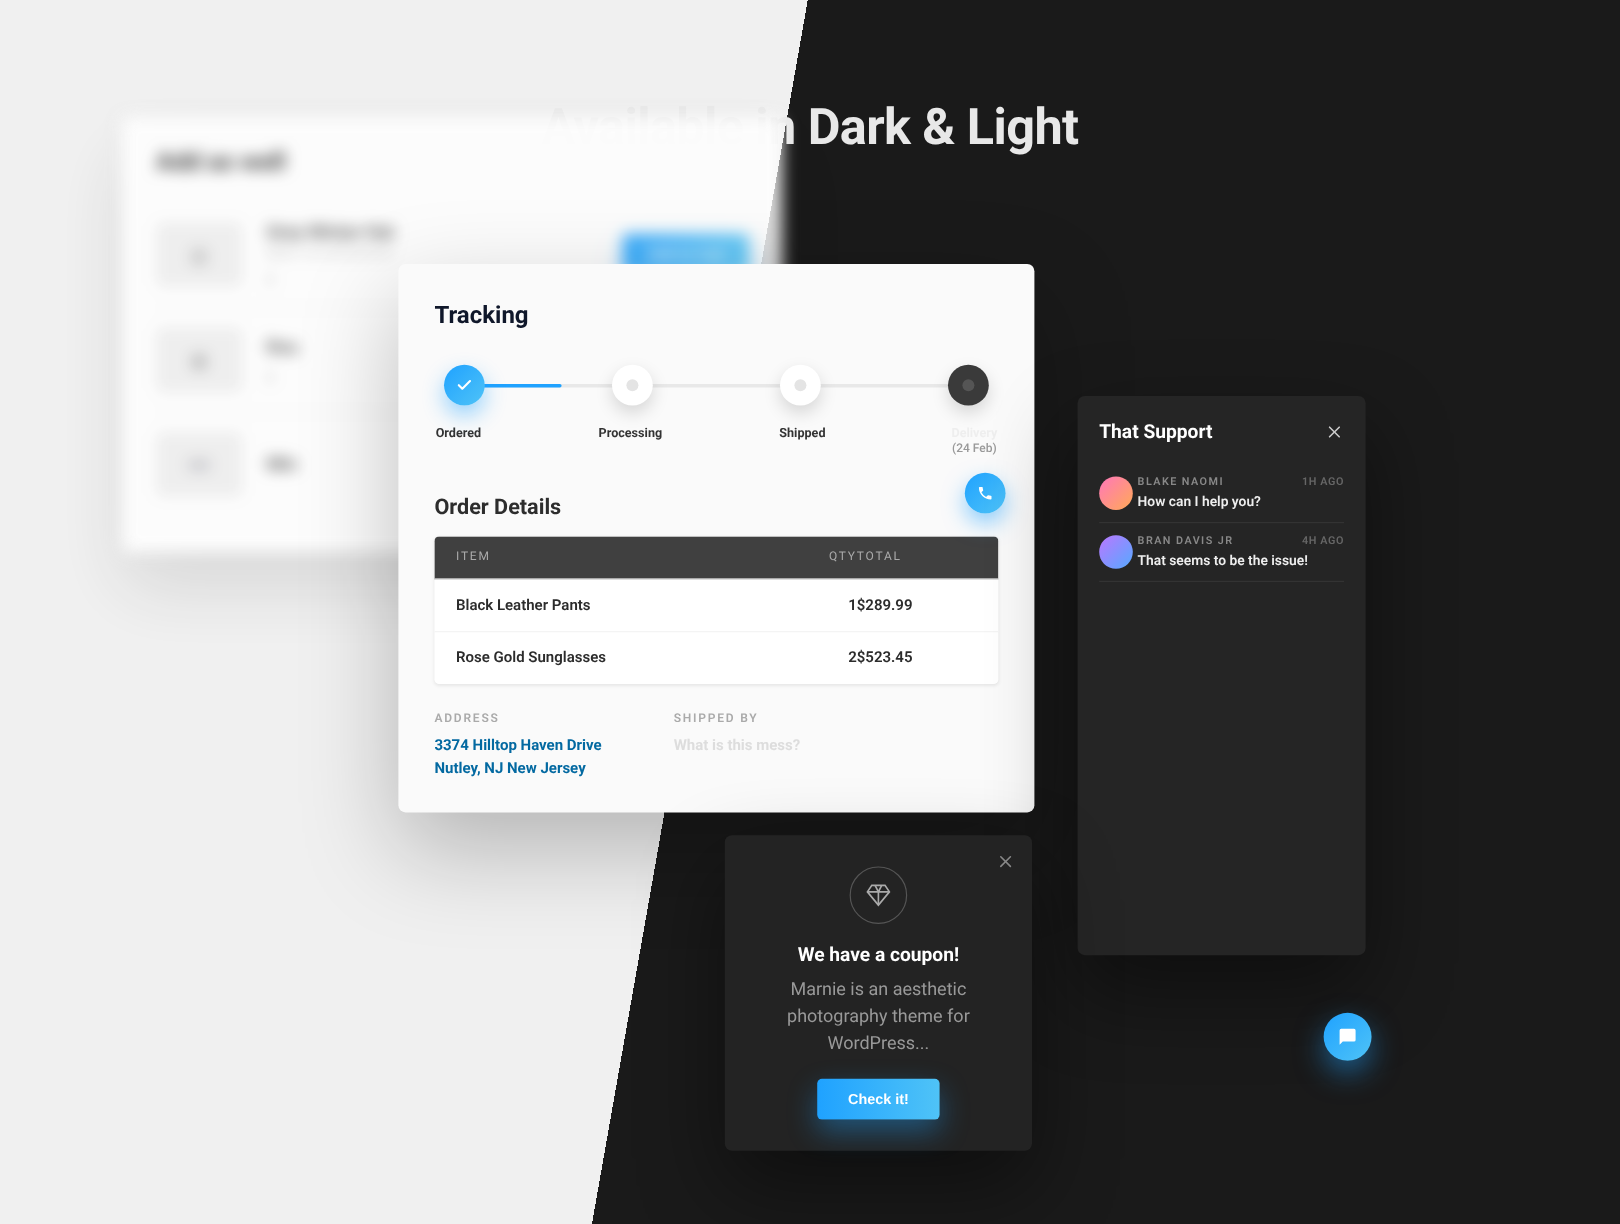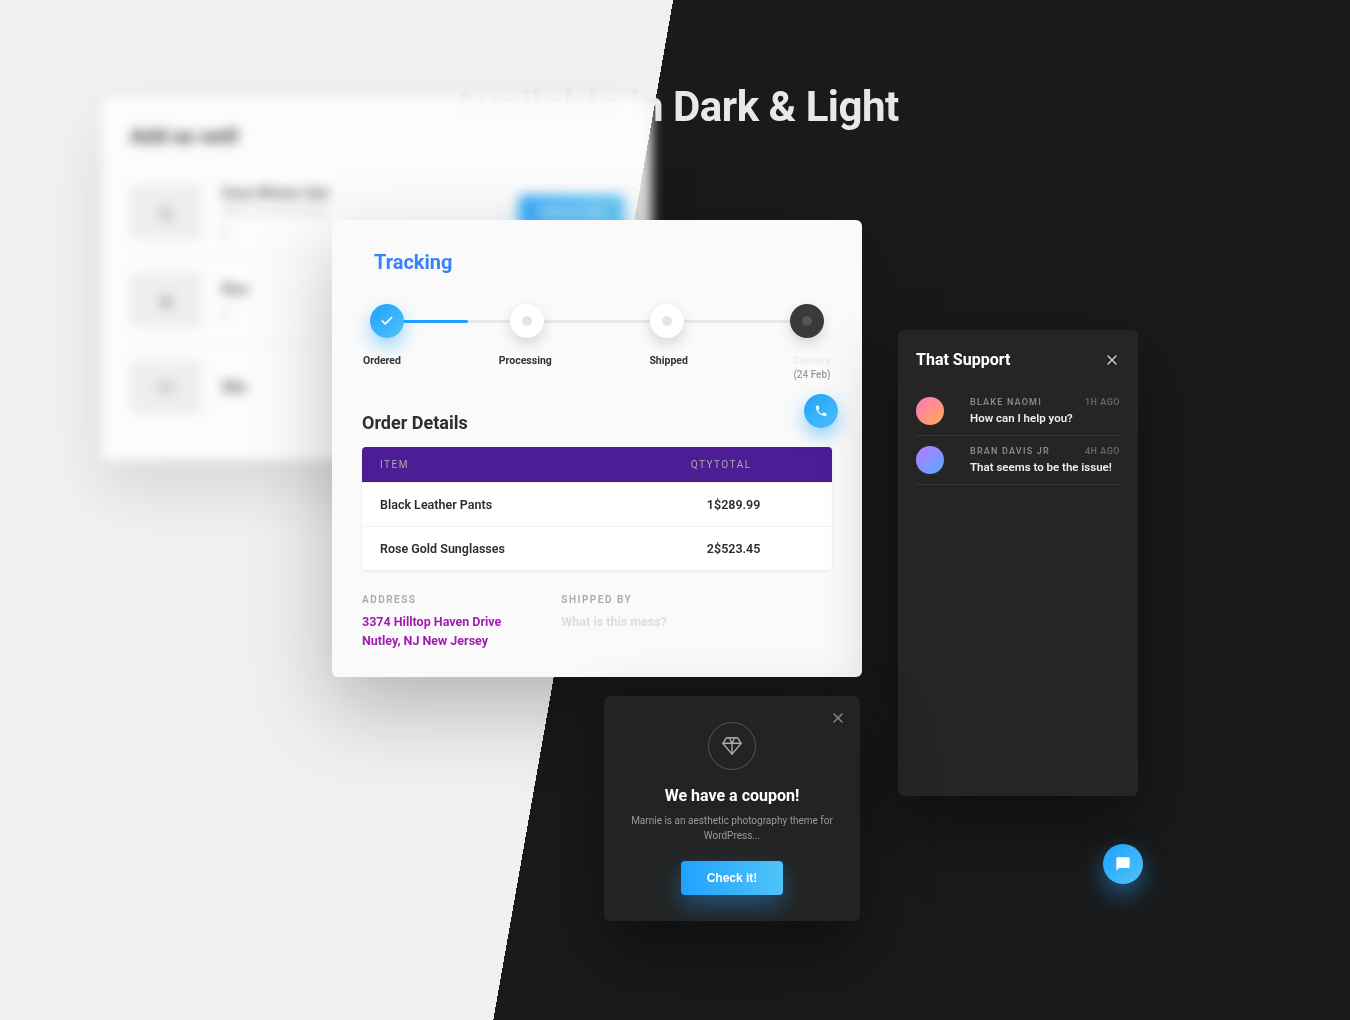--- a/index.html
+++ b/index.html
@@ -38,21 +38,21 @@
     box-shadow:0 10px 20px rgba(31,162,255,0.35);
   }
 
   
   .track {
     position:absolute; top:220px; left:332px; width:530px;
     background:#fafafa; border-radius:6px; box-shadow:0 30px 80px rgba(0,0,0,0.25);
     overflow:hidden;
   }
   .track-inner { padding:30px 30px 26px; }
-  .track h2 { font-size:20px; font-weight:700; color:#3b82f6; margin-bottom:28px;margin-left:12px;}
+  .track h2 { font-size:20px; font-weight:700; color:#0f172a; margin-bottom:28px;}
   .steps { position:relative; display:flex; justify-content:space-between; align-items:center; height:38px; margin:0 8px 14px;}
   .line { position:absolute; top:18px; left:18px; right:18px; height:3px; background:#e8e8e8; border-radius:3px;}
   .line-prog { position:absolute; top:18px; left:18px; width:80px; height:3px; background:#1fa2ff; border-radius:3px;}
   .stepper { position:relative; width:34px; height:34px; border-radius:50%; background:#fff; box-shadow:0 6px 14px rgba(0,0,0,0.15); display:flex;align-items:center;justify-content:center;}
   .stepper.active { background:linear-gradient(135deg,#1fa2ff,#4fc3f7); box-shadow:0 8px 18px rgba(31,162,255,0.45);}
   .stepper.active svg { stroke:#fff;}
   .stepper-inner { width:10px; height:10px; border-radius:50%; background:#e4e4e4;}
   .stepper.dark { background:#3a3a3a; }
   .stepper.dark .stepper-inner{background:#555;}
   .labels { display:flex; justify-content:space-between; margin:0 -10px 4px;}
@@ -60,47 +60,47 @@
   .labels .sub { font-weight:500; color:#999; font-size:10px; margin-top:2px;}
   .labels > div.dark-lbl { color:#eee;}
 
   .call-mini { position:absolute; top:174px; right:24px; width:34px;height:34px;border-radius:50%;
     background:linear-gradient(135deg,#1fa2ff,#4fc3f7); box-shadow:0 8px 18px rgba(31,162,255,0.5);
     display:flex;align-items:center;justify-content:center;}
   .call-mini svg{width:14px;height:14px;fill:#fff;}
 
   .track h3 { font-size:18px; font-weight:700; color:#2d2d2d; margin:32px 0 14px;}
   .tbl { width:100%; border-radius:4px; overflow:hidden; box-shadow:0 1px 3px rgba(0,0,0,0.08);}
-  .tbl-head { display:flex; padding:12px 18px; font-size:10px; letter-spacing:1.5px; color:#aaa; text-transform:uppercase; border-bottom:1px solid #eee; background:#4c1d95;}
+  .tbl-head { display:flex; padding:12px 18px; font-size:10px; letter-spacing:1.5px; color:#aaa; text-transform:uppercase; border-bottom:1px solid #eee; background:#404040;}
   .tbl-row { display:flex; padding:14px 18px; background:#fff; font-size:12.5px; font-weight:600; color:#333; border-bottom:1px solid #f2f2f2;}
   .tbl-row:last-child { border-bottom:none;}
   .col-item { flex:1;}
   .col-qty { width:60px; text-align:right; color:#bbb;}
   .col-total { width:100px; text-align:left; color:#bbb;}
   .tbl-head .col-item,.tbl-head .col-qty,.tbl-head .col-total{color:#aaa;}
   .tbl-row .col-item{color:#2c2c2c;}
   .tbl-row .col-total{color:#2c2c2c;}
   .tbl-row .col-qty{color:#2c2c2c;}
 
   .meta { display:flex; margin-top:24px; gap:60px; }
   .meta .lbl { font-size:10px; letter-spacing:1.5px; color:#aaa; text-transform:uppercase; margin-bottom:8px; font-weight:600;}
-  .meta .val { font-size:12.5px; font-weight:700; color:#a21caf; line-height:1.5;}
+  .meta .val { font-size:12.5px; font-weight:700; color:#0369a1; line-height:1.5;}
   .meta .dark .val{color:#ddd;text-align:right;}
 
   
   .chat {
     position:absolute; top:330px; left:898px; width:240px; height:466px;
     background:#252525; border-radius:6px; padding:20px 18px 18px;
     box-shadow:0 30px 70px rgba(0,0,0,0.45);
     display:flex; flex-direction:column;
   }
   .chat-head { display:flex; justify-content:space-between; align-items:center; margin-bottom:18px;}
   .chat-head h2 { font-size:16px; font-weight:700; color:#fff;}
   .chat-close { width:18px;height:18px; color:#ccc; cursor:pointer;}
-  .msg { display:flex; gap:26px; padding:10px 0; border-bottom:1px solid #333;}
+  .msg { display:flex; gap:4px; padding:10px 0; border-bottom:1px solid #333;}
   .msg:last-of-type{border-bottom:none;}
   .avatar { width:28px;height:28px;border-radius:50%; background:linear-gradient(135deg,#f7b,#fa5); flex-shrink:0;}
   .avatar.b{background:linear-gradient(135deg,#b7f,#5af);}
   .msg-body { flex:1;}
   .msg-top { display:flex; justify-content:space-between; align-items:baseline;}
   .msg-name { font-size:9px; letter-spacing:1.2px; color:#888; text-transform:uppercase; font-weight:600;}
   .msg-time { font-size:9px; color:#666; font-weight:600; letter-spacing:0.5px;}
   .msg-text { font-size:11.5px; color:#eee; font-weight:600; margin-top:4px;}
   .chat-spacer{flex:1;}
   .btn-convo {
@@ -121,21 +121,21 @@
   
   .coupon {
     position:absolute; top:696px; left:604px; width:256px;
     background:#232323; border-radius:6px; padding:26px 22px 26px; text-align:center;
     box-shadow:0 30px 70px rgba(0,0,0,0.45);
   }
   .coupon .close{ position:absolute; top:14px; right:14px; color:#888; cursor:pointer;}
   .coupon .iconwrap{ width:48px;height:48px;border-radius:50%;border:1.5px solid #555; margin:0 auto 16px; display:flex;align-items:center;justify-content:center;}
   .coupon .iconwrap svg{width:22px;height:22px;stroke:#aaa;fill:none;stroke-width:1.5;}
   .coupon h3{ font-size:16px; font-weight:700; color:#fff; margin-bottom:8px;}
-  .coupon p{ font-size:10px; color:#999; line-height:1.5; margin-bottom:18px;}
+  .coupon p{ font-size:15px; color:#999; line-height:1.5; margin-bottom:18px;}
   .btn-check{
     padding:10px 26px; border:none; border-radius:4px;
     background:linear-gradient(90deg,#1fa2ff,#4fc3f7); color:#fff; font-weight:600; font-size:12px;
     box-shadow:0 10px 24px rgba(31,162,255,0.4);
   }
 
   .xicon{width:16px;height:16px;}
 </style>
 </head>
 <body>

